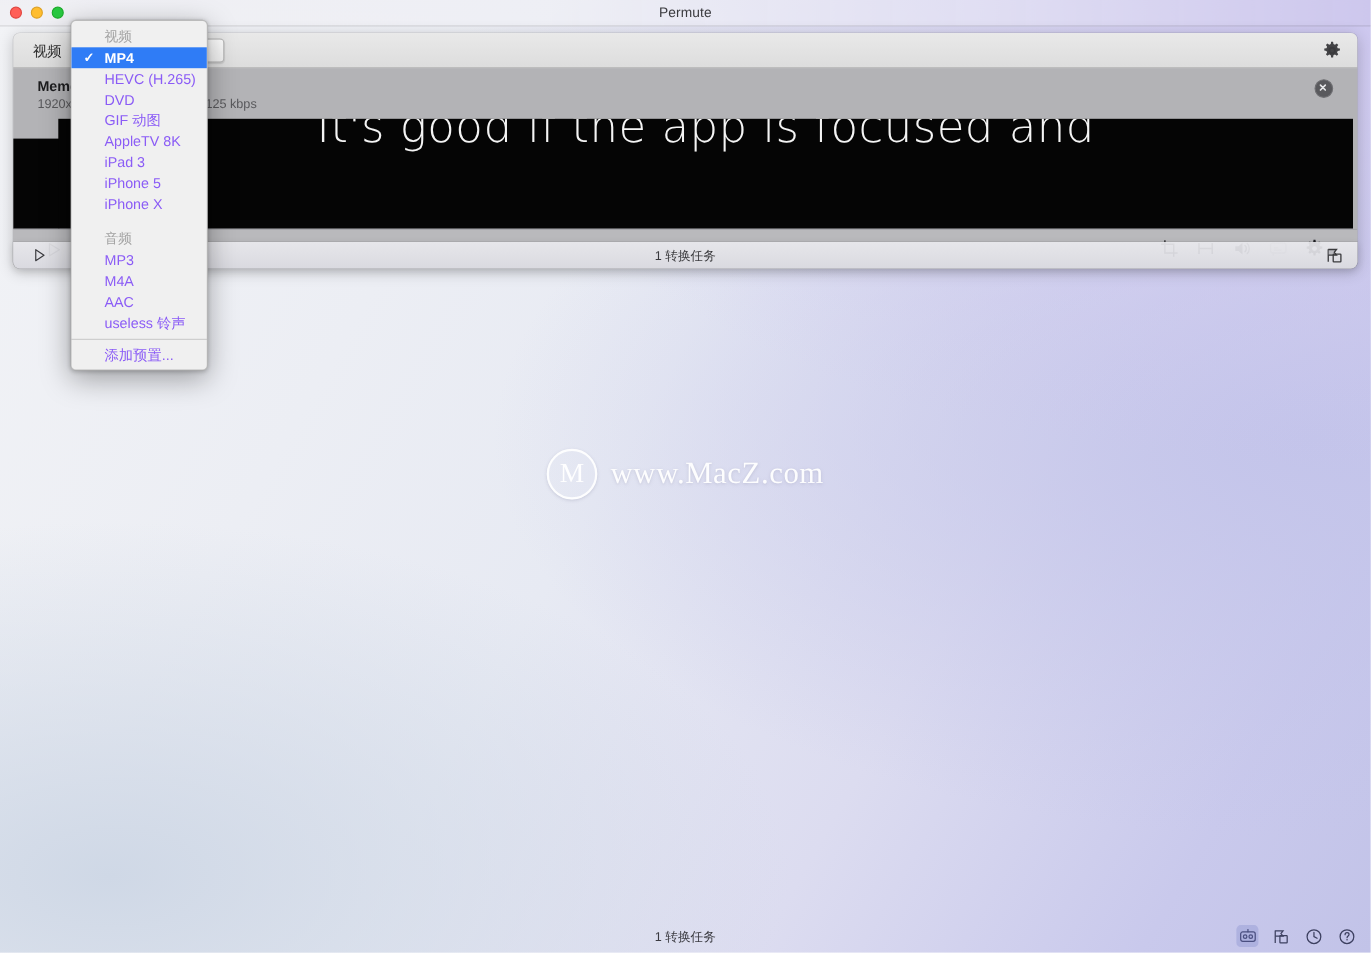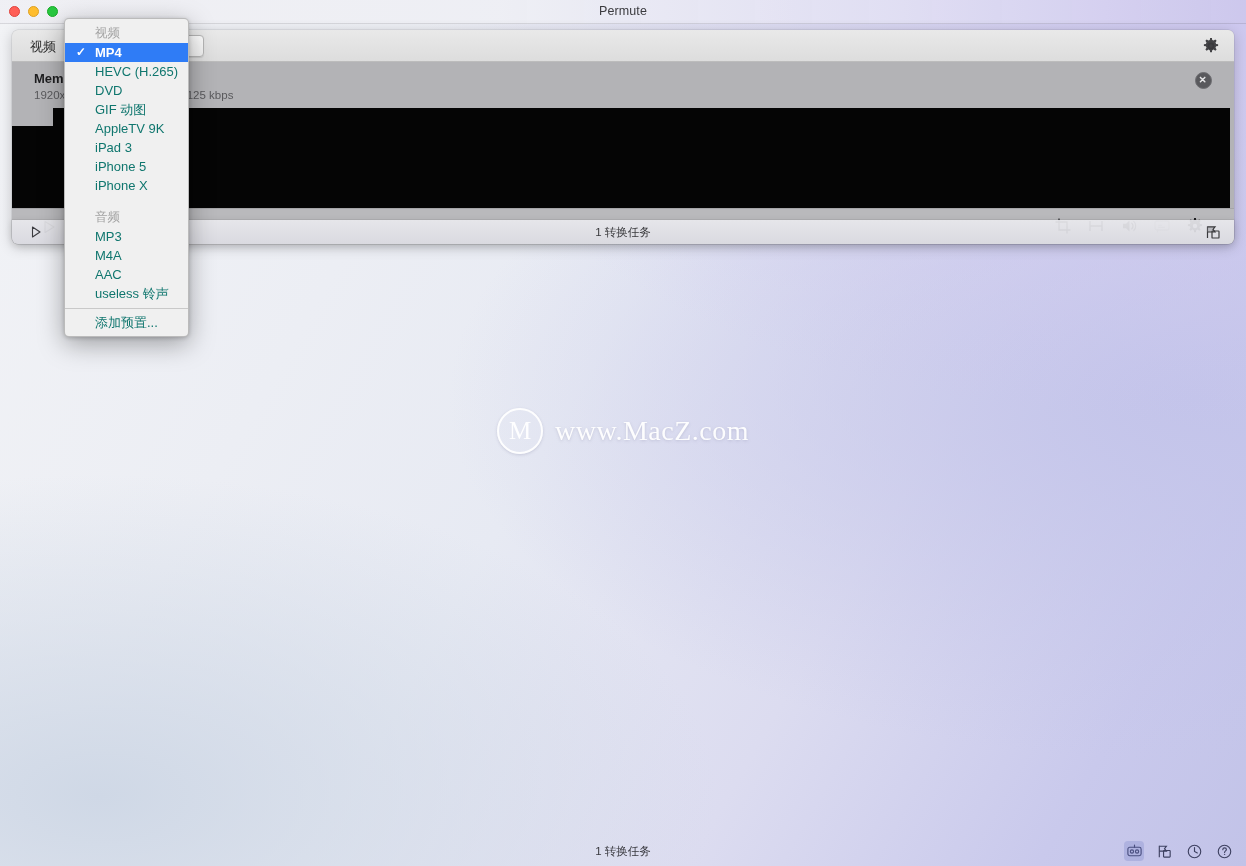--- a/index.html
+++ b/index.html
@@ -301,21 +301,21 @@
   .menu-header {
     padding: 2px 10px 2px 30px;
     font-size: 12.5px;
     color: #a3a3a3;
     line-height: 16px;
   }
   .menu-item {
     position: relative;
     padding: 1px 10px 1px 30px;
     font-size: 13px;
-    color: #0f766e;
+    color: #8b5cf6;
     line-height: 17px;
     white-space: nowrap;
   }
   .menu-item.selected {
     background: #2f7cf6;
     color: #ffffff;
     font-weight: bold;
   }
   .menu-item .check {
     position: absolute;
@@ -365,20 +365,21 @@
 
     <div class="file-card">
       <div class="file-meta">
         <div class="file-name">Memo</div>
         <div class="file-specs">1920x…  …ps • 00:56 • AAC • 125 kbps</div>
       </div>
 
       <div class="video-left-black"></div>
 
       <div class="video-frame">
+        <div class="video-line l1">It's good if the app is focused and</div>
       </div>
 
       <div class="close-badge">
         <svg viewBox="0 0 17 17" width="15" height="15">
           <path d="M5 5 L10 10 M10 5 L5 10" stroke="#e6e6e8" stroke-width="1.7" stroke-linecap="round" fill="none"></path>
         </svg>
       </div>
 
       <div class="player-bar">
         <div class="play-btn">
@@ -487,21 +488,21 @@
     <div class="menu-item">
       <span>HEVC (H.265)</span>
     </div>
     <div class="menu-item">
       <span>DVD</span>
     </div>
     <div class="menu-item">
       <span>GIF 动图</span>
     </div>
     <div class="menu-item">
-      <span>AppleTV 9K</span>
+      <span>AppleTV 8K</span>
     </div>
     <div class="menu-item">
       <span>iPad 3</span>
     </div>
     <div class="menu-item">
       <span>iPhone 5</span>
     </div>
     <div class="menu-item">
       <span>iPhone X</span>
     </div>

